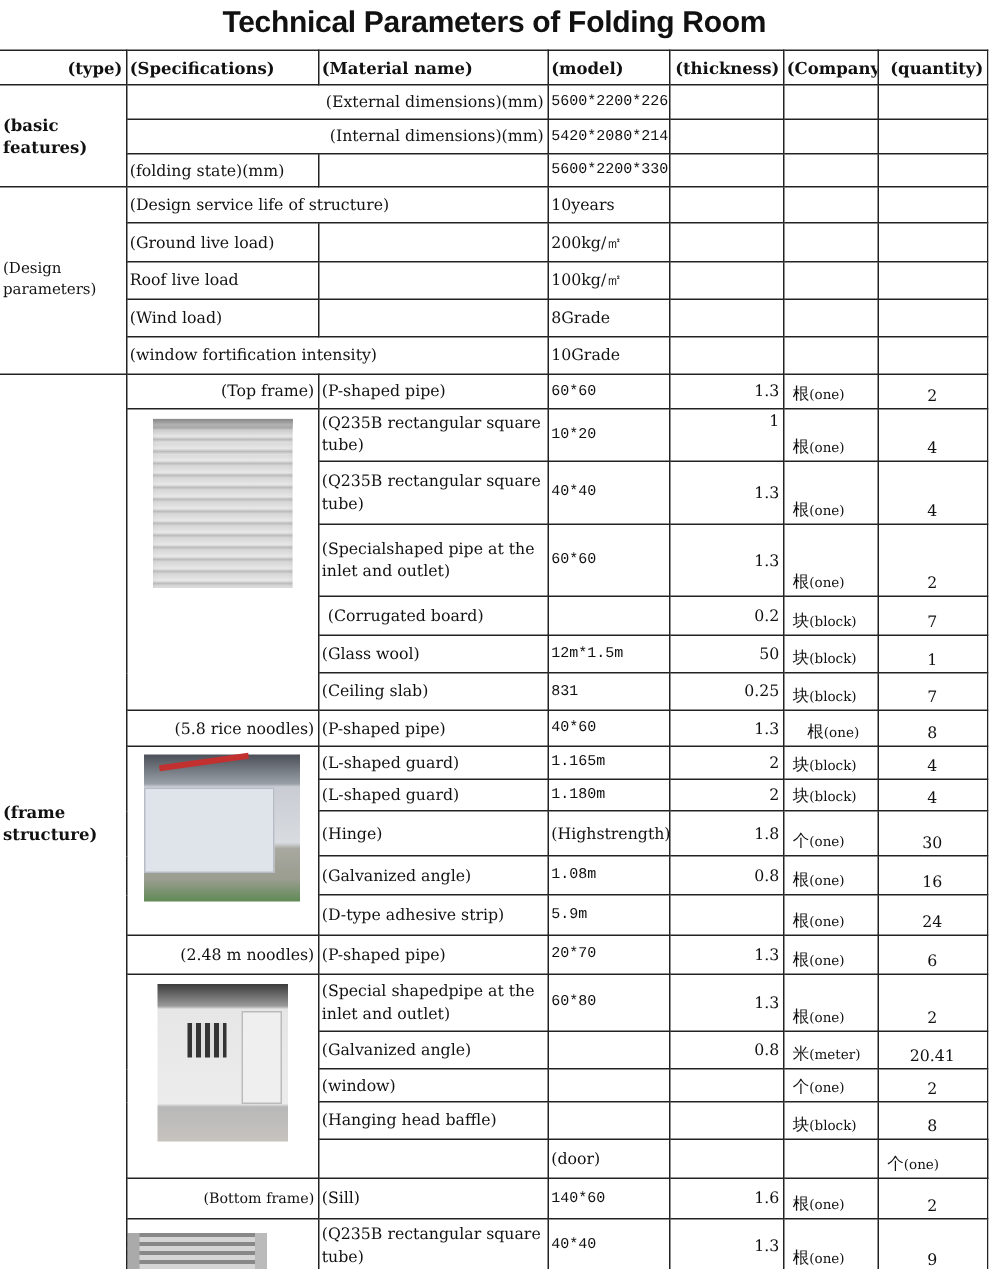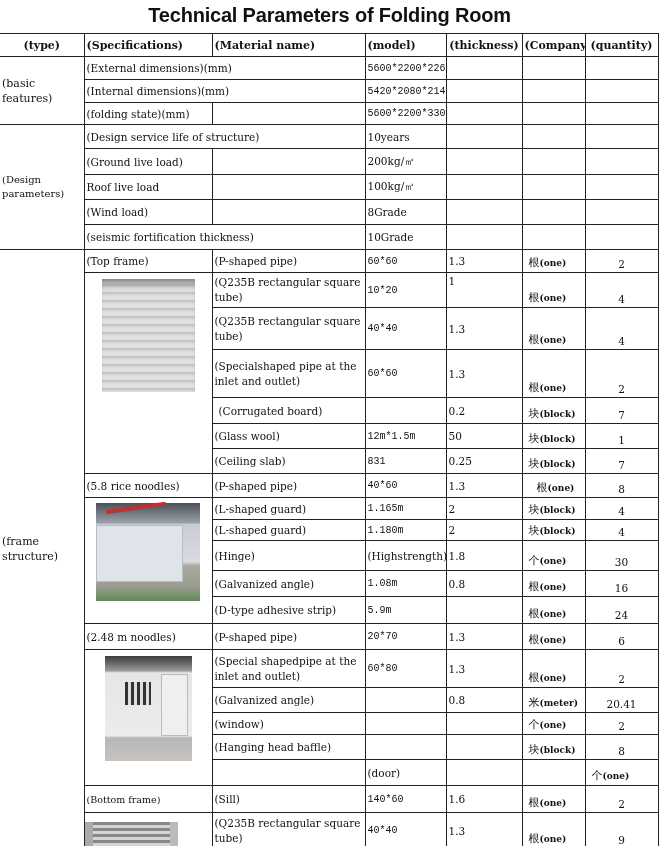--- a/index.html
+++ b/index.html
@@ -1,40 +1,40 @@
 <!DOCTYPE html>
 <html><head>
 <meta charset="utf-8">
 <style>
   html, body { margin:0; padding:0; background:#ffffff; }
   body { width:659px; height:846px; overflow:hidden; position:relative; font-family:"DejaVu Serif", serif; color:#111; }
   .title { position:absolute; left:0; top:0; width:659px; height:33px; line-height:30px; text-align:center; font-family:"Liberation Sans", sans-serif; font-weight:bold; font-size:20px; letter-spacing:-0.2px; }
   table { position:absolute; left:0; top:33px; border-collapse:collapse; table-layout:fixed; width:658px; }
   td, th { border:1px solid #222; padding:0 2px; font-size:10.5px; overflow:hidden; white-space:nowrap; vertical-align:middle; }
-  th { font-weight:bold; font-size:11px; text-align:center; height:22px; }
+  th { font-weight:bold; font-size:11px; text-align:right; height:22px; }
   th.left { text-align:left;margin-top:36px; }
-  td.c { text-align:left; }
+  td.c { text-align:right; }
   td.wrap { white-space:normal; line-height:15px; }
-  td.type { font-weight:normal; font-size:11px; border-left:none; }
+  td.type { font-weight:bold; font-size:11px; border-left:none; }
   td.typeplain { font-size:10px; border-left:none; line-height:14px; }
   td.num { font-family:Liberation Mono, monospace; font-size:10px; }
   td.unit { vertical-align:bottom; padding-bottom:2px; padding-left:6px; }
   td.qty { text-align:center; vertical-align:bottom; padding-bottom:2px; }
   tr.first th:first-child { border-left:none; }
   .photo { display:block; margin:0 auto; }
   .ph-roof { width:93px; height:113px; background:repeating-linear-gradient(180deg,#d9d9d9 0px,#e7e7e7 4px,#bdbdbd 6px,#e0e0e0 8px); box-shadow: inset 0 10px 8px -6px #7a7a7a; }
   .ph-wall { width:104px; height:98px; background:linear-gradient(180deg,#4a4f58 0%,#9aa0a8 20%,#c9ccd2 22%,#d8dbe0 60%,#a8a8a0 64%,#9a9d8f 85%,#5f8a55 100%); position:relative; }
   .ph-wall:before { content:""; position:absolute; left:0; top:22px; width:85px; height:55px; background:#dfe3ea; border:1px solid #b8bcc4; }
   .ph-wall:after { content:""; position:absolute; left:10px; top:3px; width:60px; height:4px; background:#c23030; transform:rotate(-8deg); }
   .ph-house { width:87px; height:105px; background:linear-gradient(180deg,#3c3c3c 0%,#707070 8%,#9a9a9a 14%,#e6e6e6 16%,#ececec 76%,#b8b8b8 78%,#c7c3be 100%); position:relative; }
   .ph-house .win { position:absolute; left:20px; top:26px; width:26px; height:23px; background:repeating-linear-gradient(90deg,#333 0 3px,#ddd 3px 6px); }
   .ph-house .door { position:absolute; left:56px; top:18px; width:25px; height:60px; border:1px solid #bbb; background:#efefef; }
   .ph-stairs { width:93px; height:26px; background:repeating-linear-gradient(180deg,#888 0 3px,#d5d5d5 3px 6px); border-left:8px solid #aaa; border-right:8px solid #bbb; box-sizing:border-box; }
   .cjk { font-family:"DejaVu Sans", sans-serif; font-size:11px; }
-  .unit-en { font-size:9px;font-weight:bold; }
+  .unit-en { font-size:9px; }
 </style>
 </head>
 <body>
 
 <div class="title">Technical Parameters of Folding Room</div>
 
 <table>
   <colgroup>
     <col style="width:84px">
       <col style="width:128px">
@@ -105,21 +105,21 @@
   </tr>
   <tr style="height:25px">
     <td>(Wind load)</td>
     <td></td>
     <td>8Grade</td>
     <td></td>
         <td></td>
         <td></td>
   </tr>
   <tr style="height:25px">
-    <td colspan="2">(seismic fortification thickness)</td>
+    <td colspan="2">(window fortification intensity)</td>
     <td>10Grade</td>
     <td></td>
         <td></td>
         <td></td>
   </tr>
 
   <tr style="height:23px">
     <td class="type wrap" rowspan="23">(frame structure)</td>
     <td class="c">(Top frame)</td>
     <td>(P-shaped pipe)</td>

